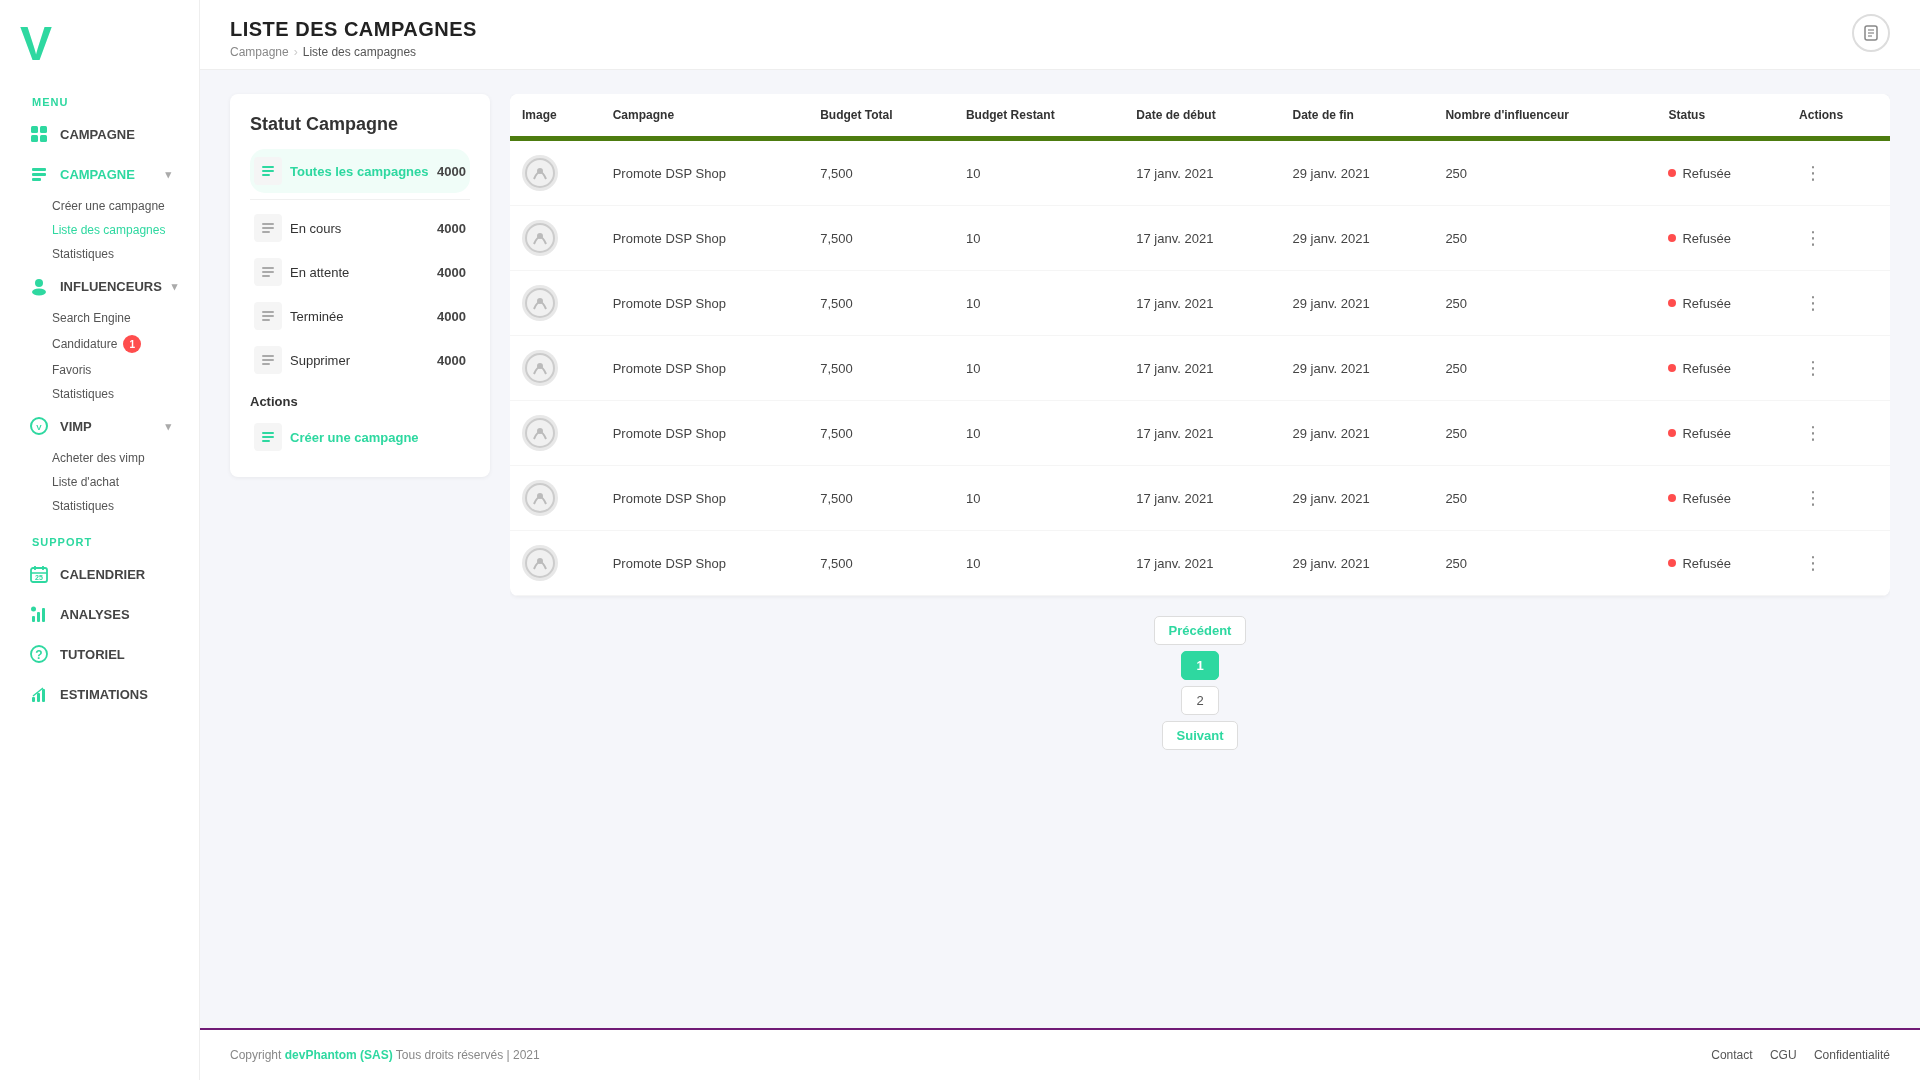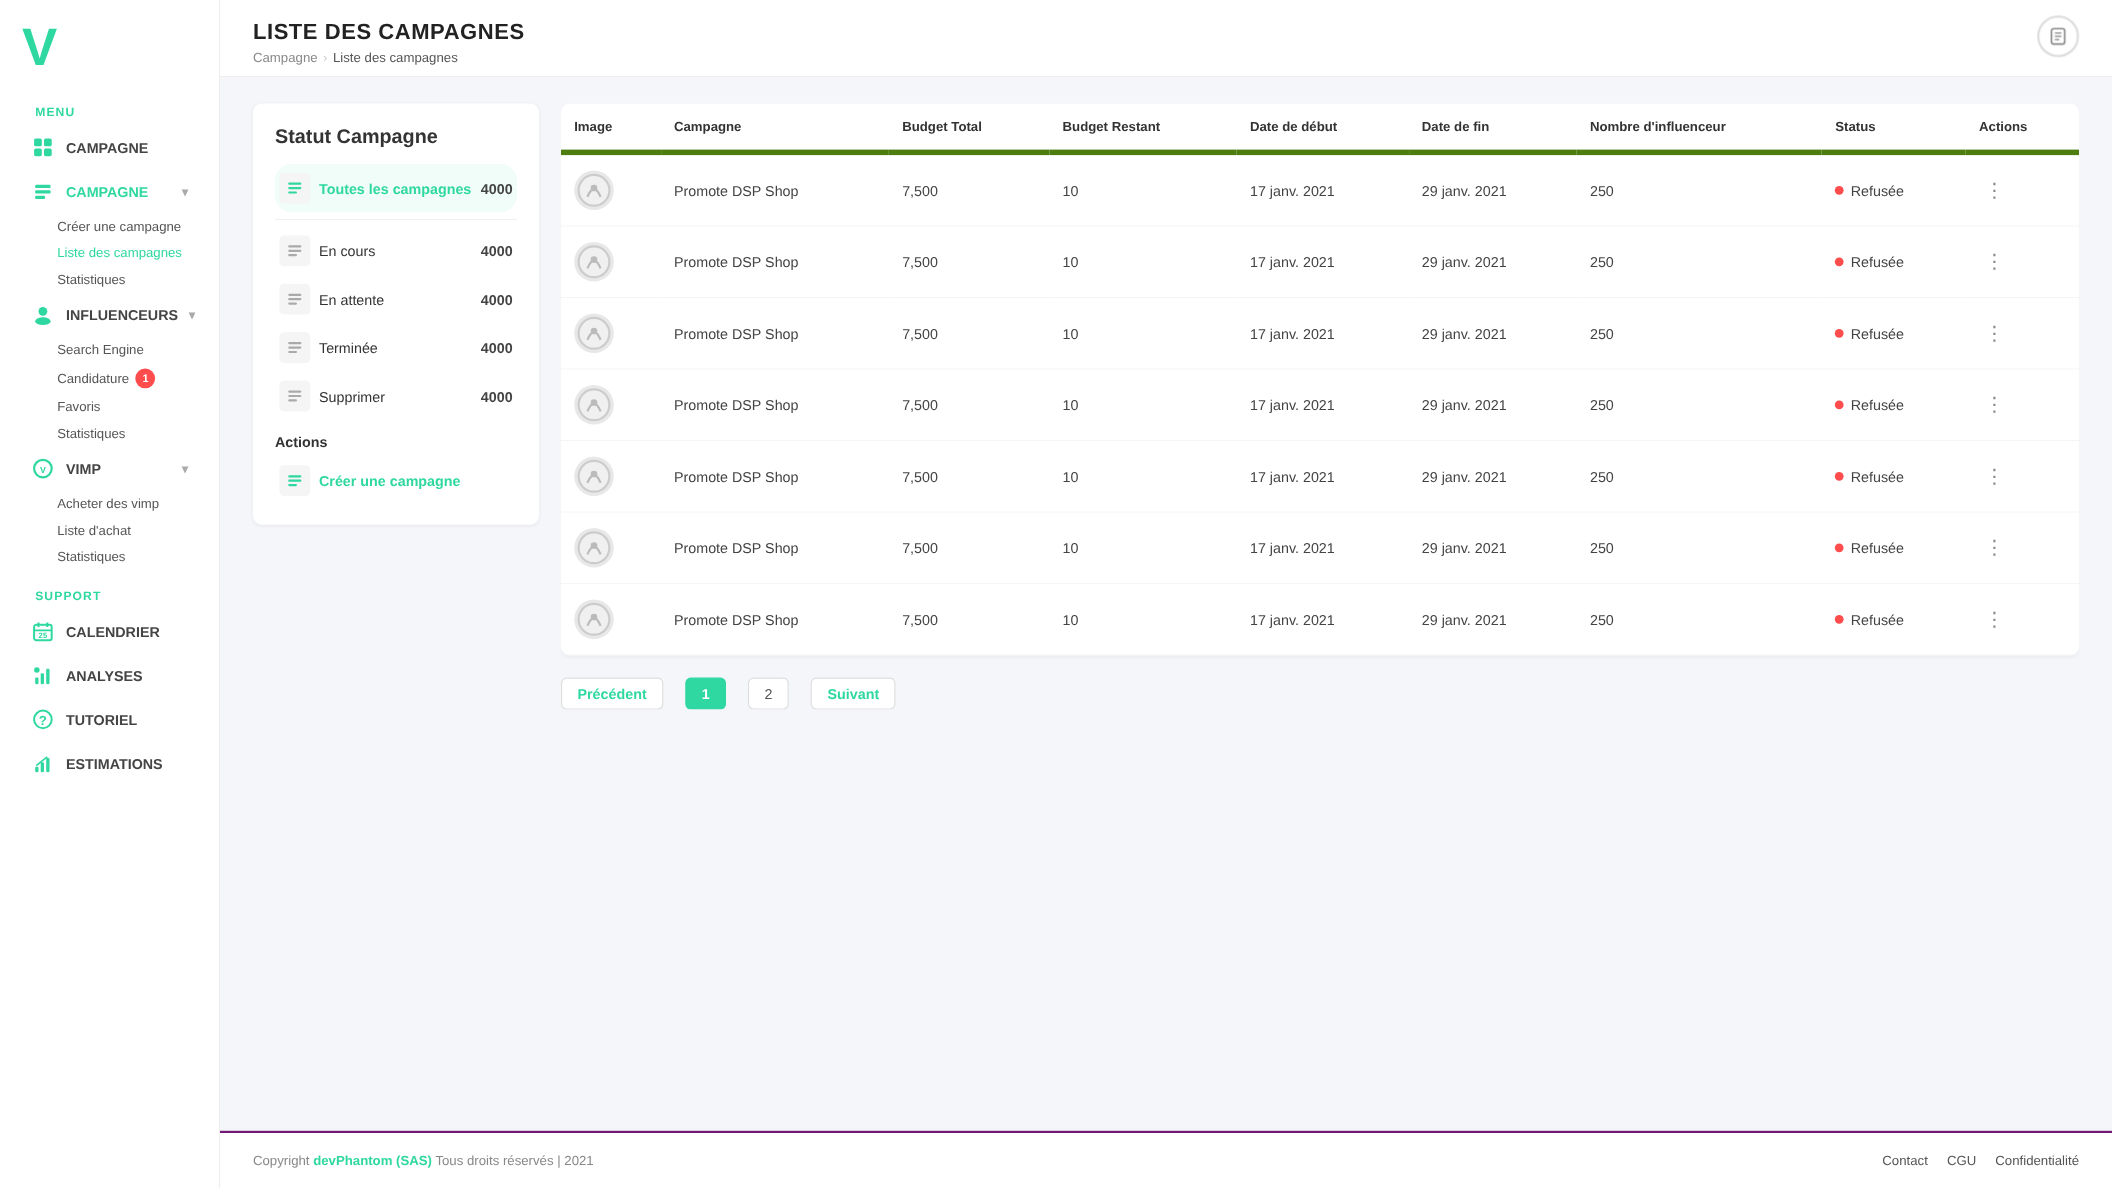--- a/index.html
+++ b/index.html
@@ -250,22 +250,24 @@
       font-size: 18px;
       color: #888;
       display: flex; align-items: center; justify-content: center;
       width: 28px; height: 28px;
       border-radius: 4px;
     }
 
     
     .pagination {
       display: flex;
-      gap: 20px;
+      align-items: center;
+      gap: 6px;
       margin-top: 20px;
+      flex-direction: column;
     }
     .page-btn {
       padding: 6px 14px;
       border: 1px solid #ddd;
       background: #fff;
       border-radius: 5px;
       cursor: pointer;
       font-size: 13px;
       color: #555;
     }

